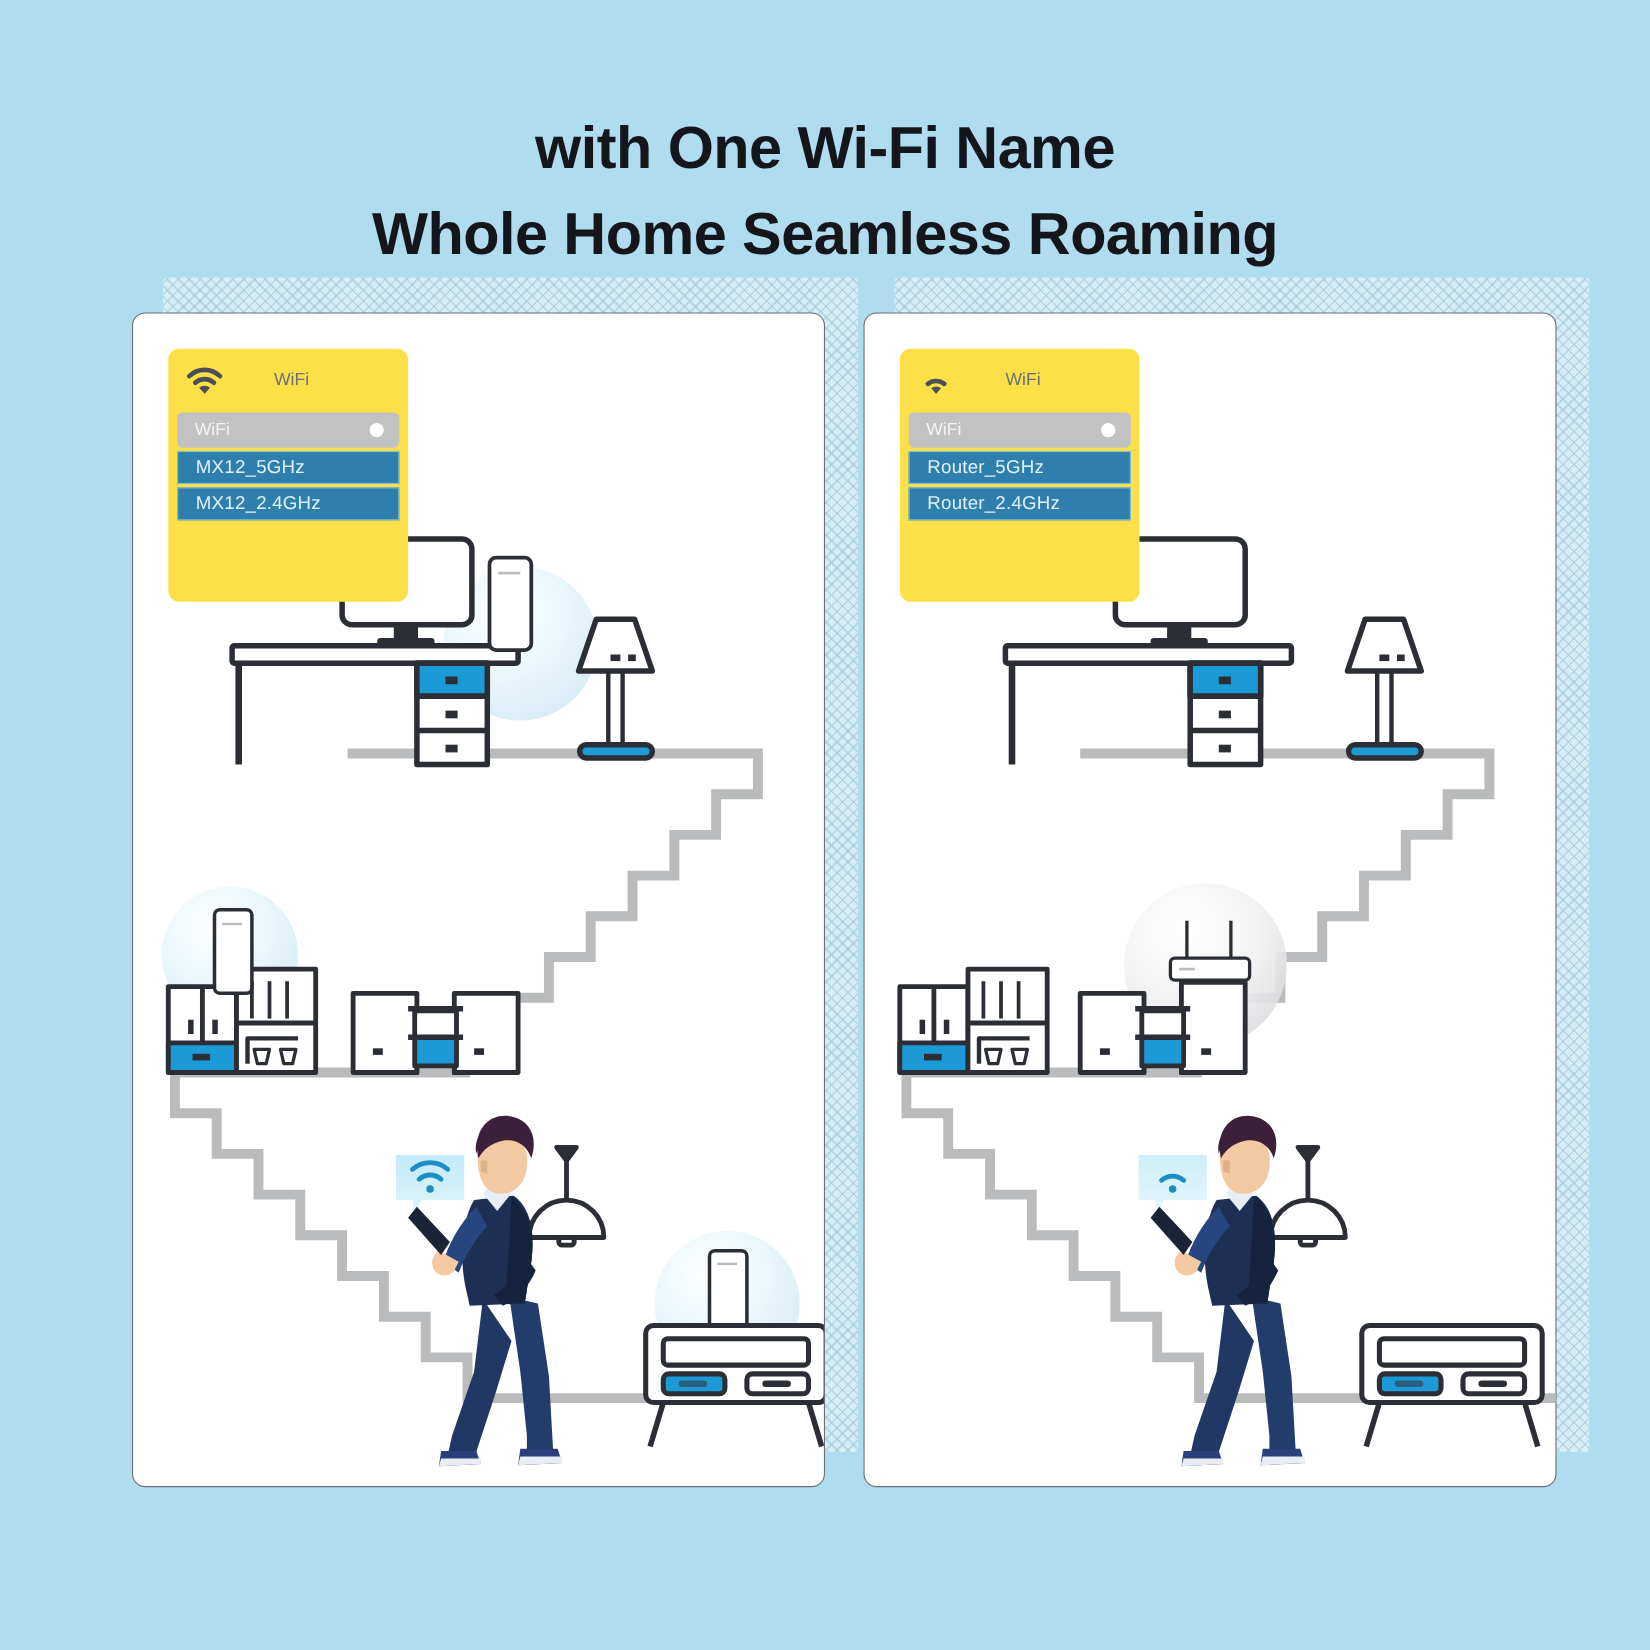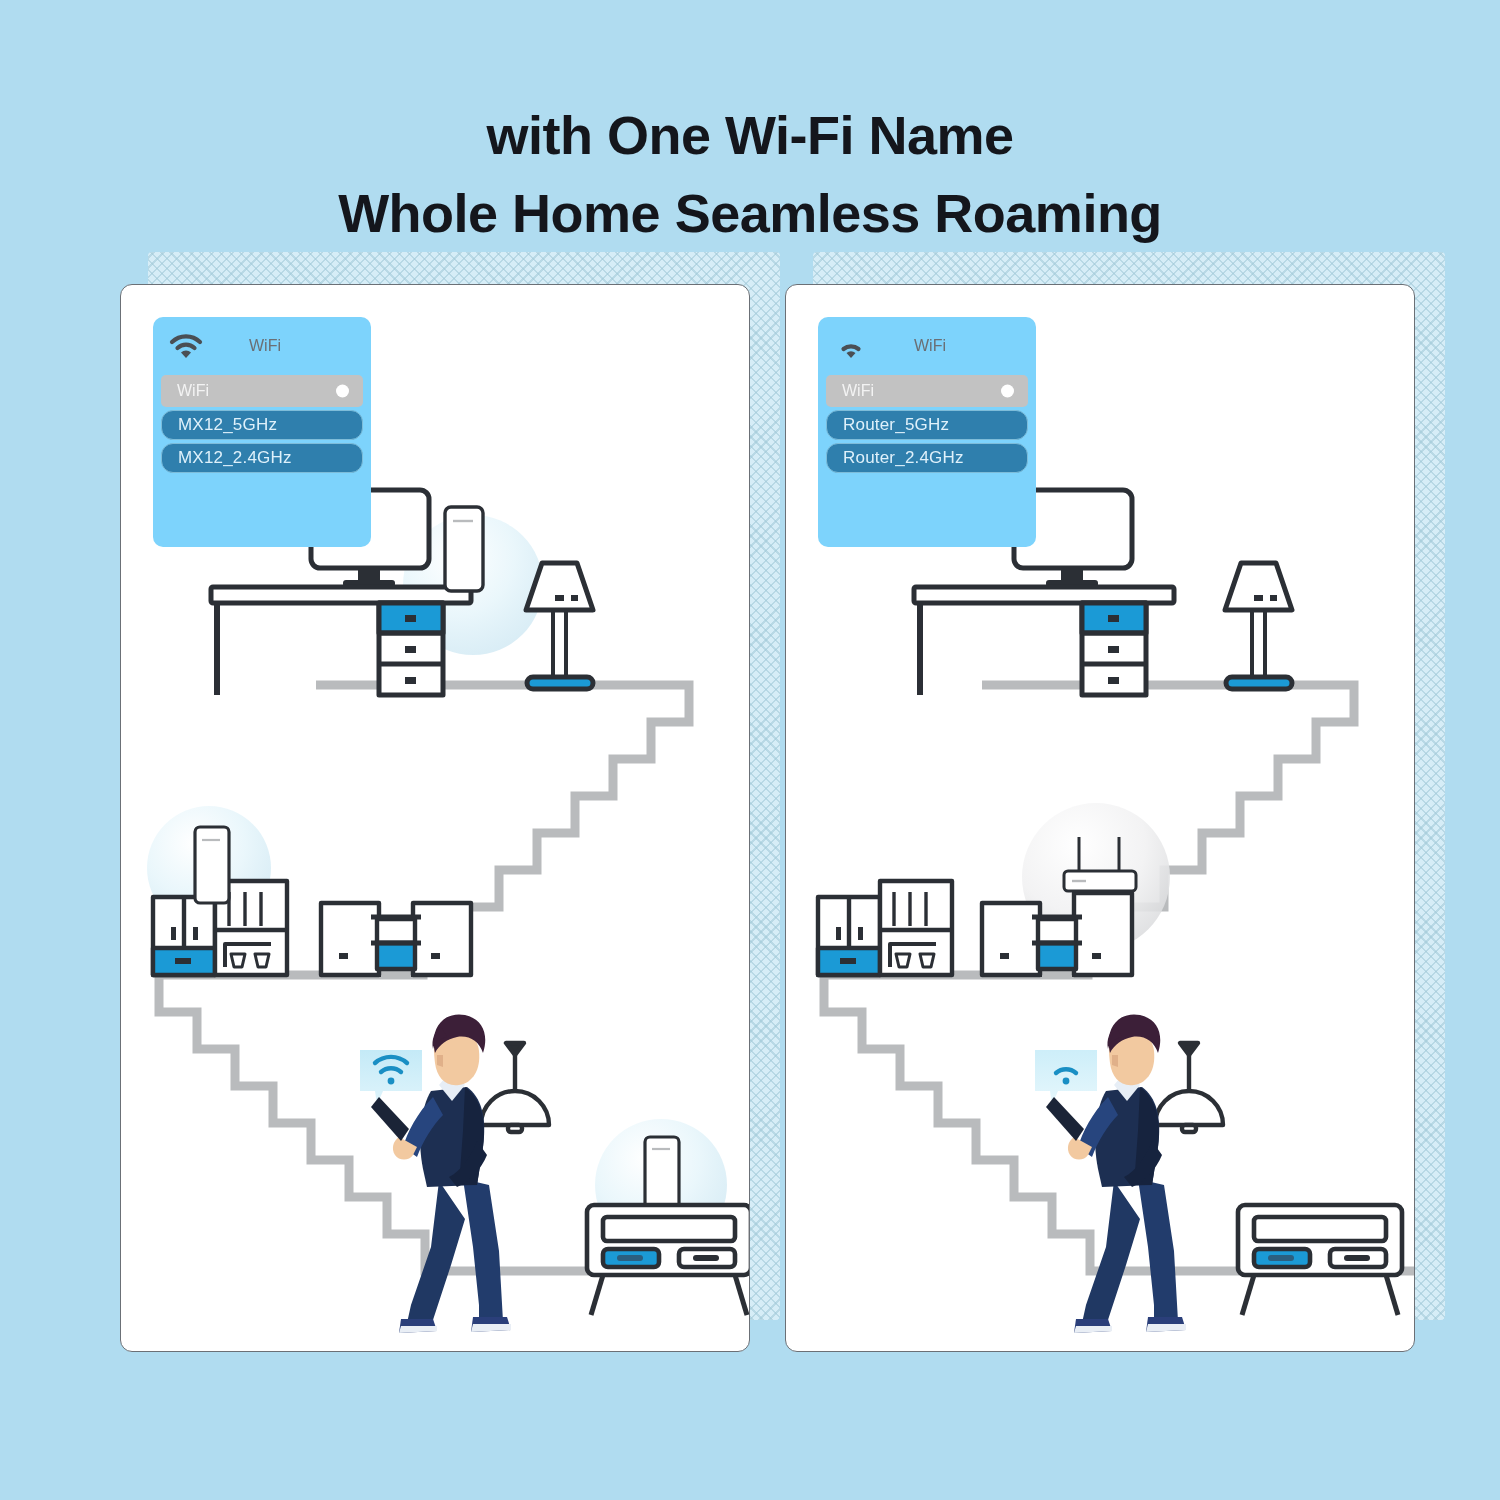--- a/index.html
+++ b/index.html
@@ -49,21 +49,21 @@
     border: 1.6px solid #6b7076;
     border-radius: 12px;
     overflow: hidden;
   }
 
   
   .wifi-popup {
     position: absolute;
     left: 32px; top: 32px;
     width: 218px; height: 230px;
-    background: #7dd3fc;
+    background: #fde047;
     border-radius: 10px;
   }
   .wifi-head {
     position: relative; height: 58px;
   }
   .wifi-glyph {
     position: absolute; left: 16px; top: 16px;
     width: 34px; height: 26px;
   }
   .wifi-head-label {
@@ -87,21 +87,21 @@
     position: absolute; right: 14px; top: 50%;
     transform: translateY(-50%);
     width: 13px; height: 13px; border-radius: 50%;
     background: #ffffff;
   }
   .ssid-row {
     margin: 3px 8px 0 8px;
     height: 30px;
     background: #2f7fad;
     border: 1px solid #7dbcd9;
-    border-radius: 12px;
+    border-radius: 0;
     display: flex; align-items: center;
   }
   .ssid-row .lbl {
     margin-left: 16px;
     font-size: 17px;
     color: #dff1fb;
     letter-spacing: .2px;
   }
 
   

